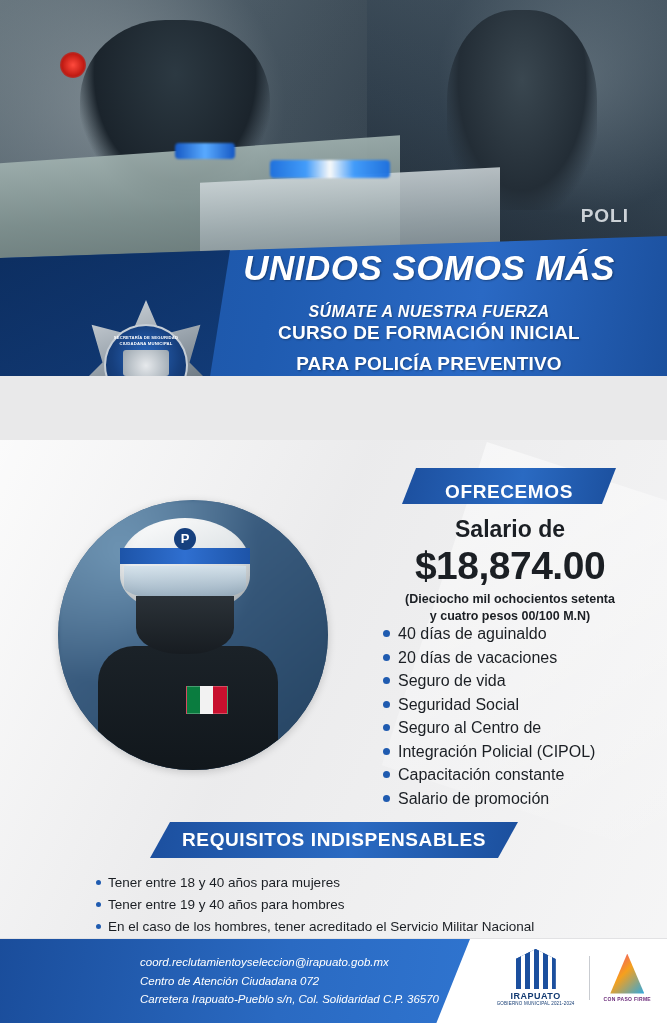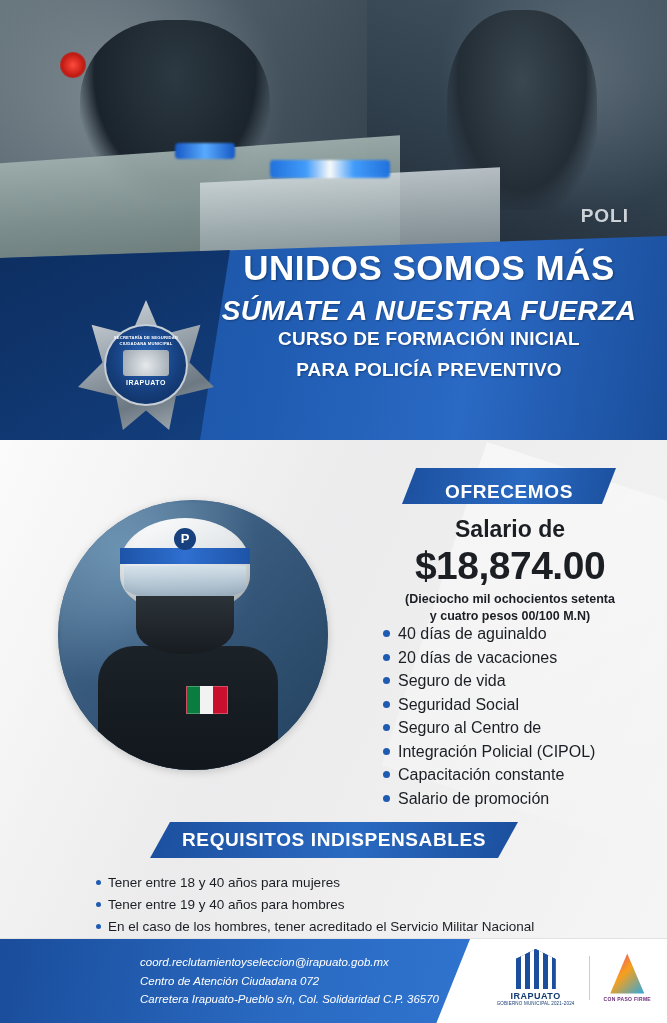--- a/index.html
+++ b/index.html
@@ -16,21 +16,21 @@
     height: 1023px;
     background: #e9e9ea;
     overflow: hidden;
   }
 
   
   .hero {
     position: absolute;
     top: 0; left: 0;
     width: 667px;
-    height: 440px;
+    height: 376px;
     overflow: hidden;
     background: linear-gradient(160deg, #5b6a74 0%, #42525e 35%, #2d3a46 70%, #1f2a34 100%);
   }
   
   .hero .photo-left {
     position: absolute; left: 0; top: 0; width: 420px; height: 300px;
     background:
       radial-gradient(circle at 30% 35%, rgba(160,170,175,0.55) 0%, rgba(70,85,95,0.1) 45%),
       linear-gradient(120deg, #6d7b83 0%, #4d5c67 40%, #364450 75%, #222e38 100%);
   }
@@ -106,28 +106,29 @@
     left: 214px; top: 250px;
     width: 430px;
     text-align: center;
     color: #ffffff;
   }
   .title-main {
     font-size: 35px;
     font-weight: 800;
     letter-spacing: 0.5px;
     line-height: 1.05;
+    font-style: italic;
     text-shadow: 1px 1px 2px rgba(0,0,0,.35);
   }
   .title-sub {
-    font-size: 28px;
+    font-size: 16px;
     font-weight: 800;
     letter-spacing: 0.4px;
     line-height: 1.15;
-    margin-top: 8px;
+    margin-top: 16px;
     font-style: italic;
     text-shadow: 1px 1px 2px rgba(0,0,0,.3);
   }
   .title-course {
     font-size: 19px;
     font-weight: 700;
     line-height: 1.3;
     letter-spacing: .2px;
     text-shadow: 1px 1px 2px rgba(0,0,0,.3);
   }

